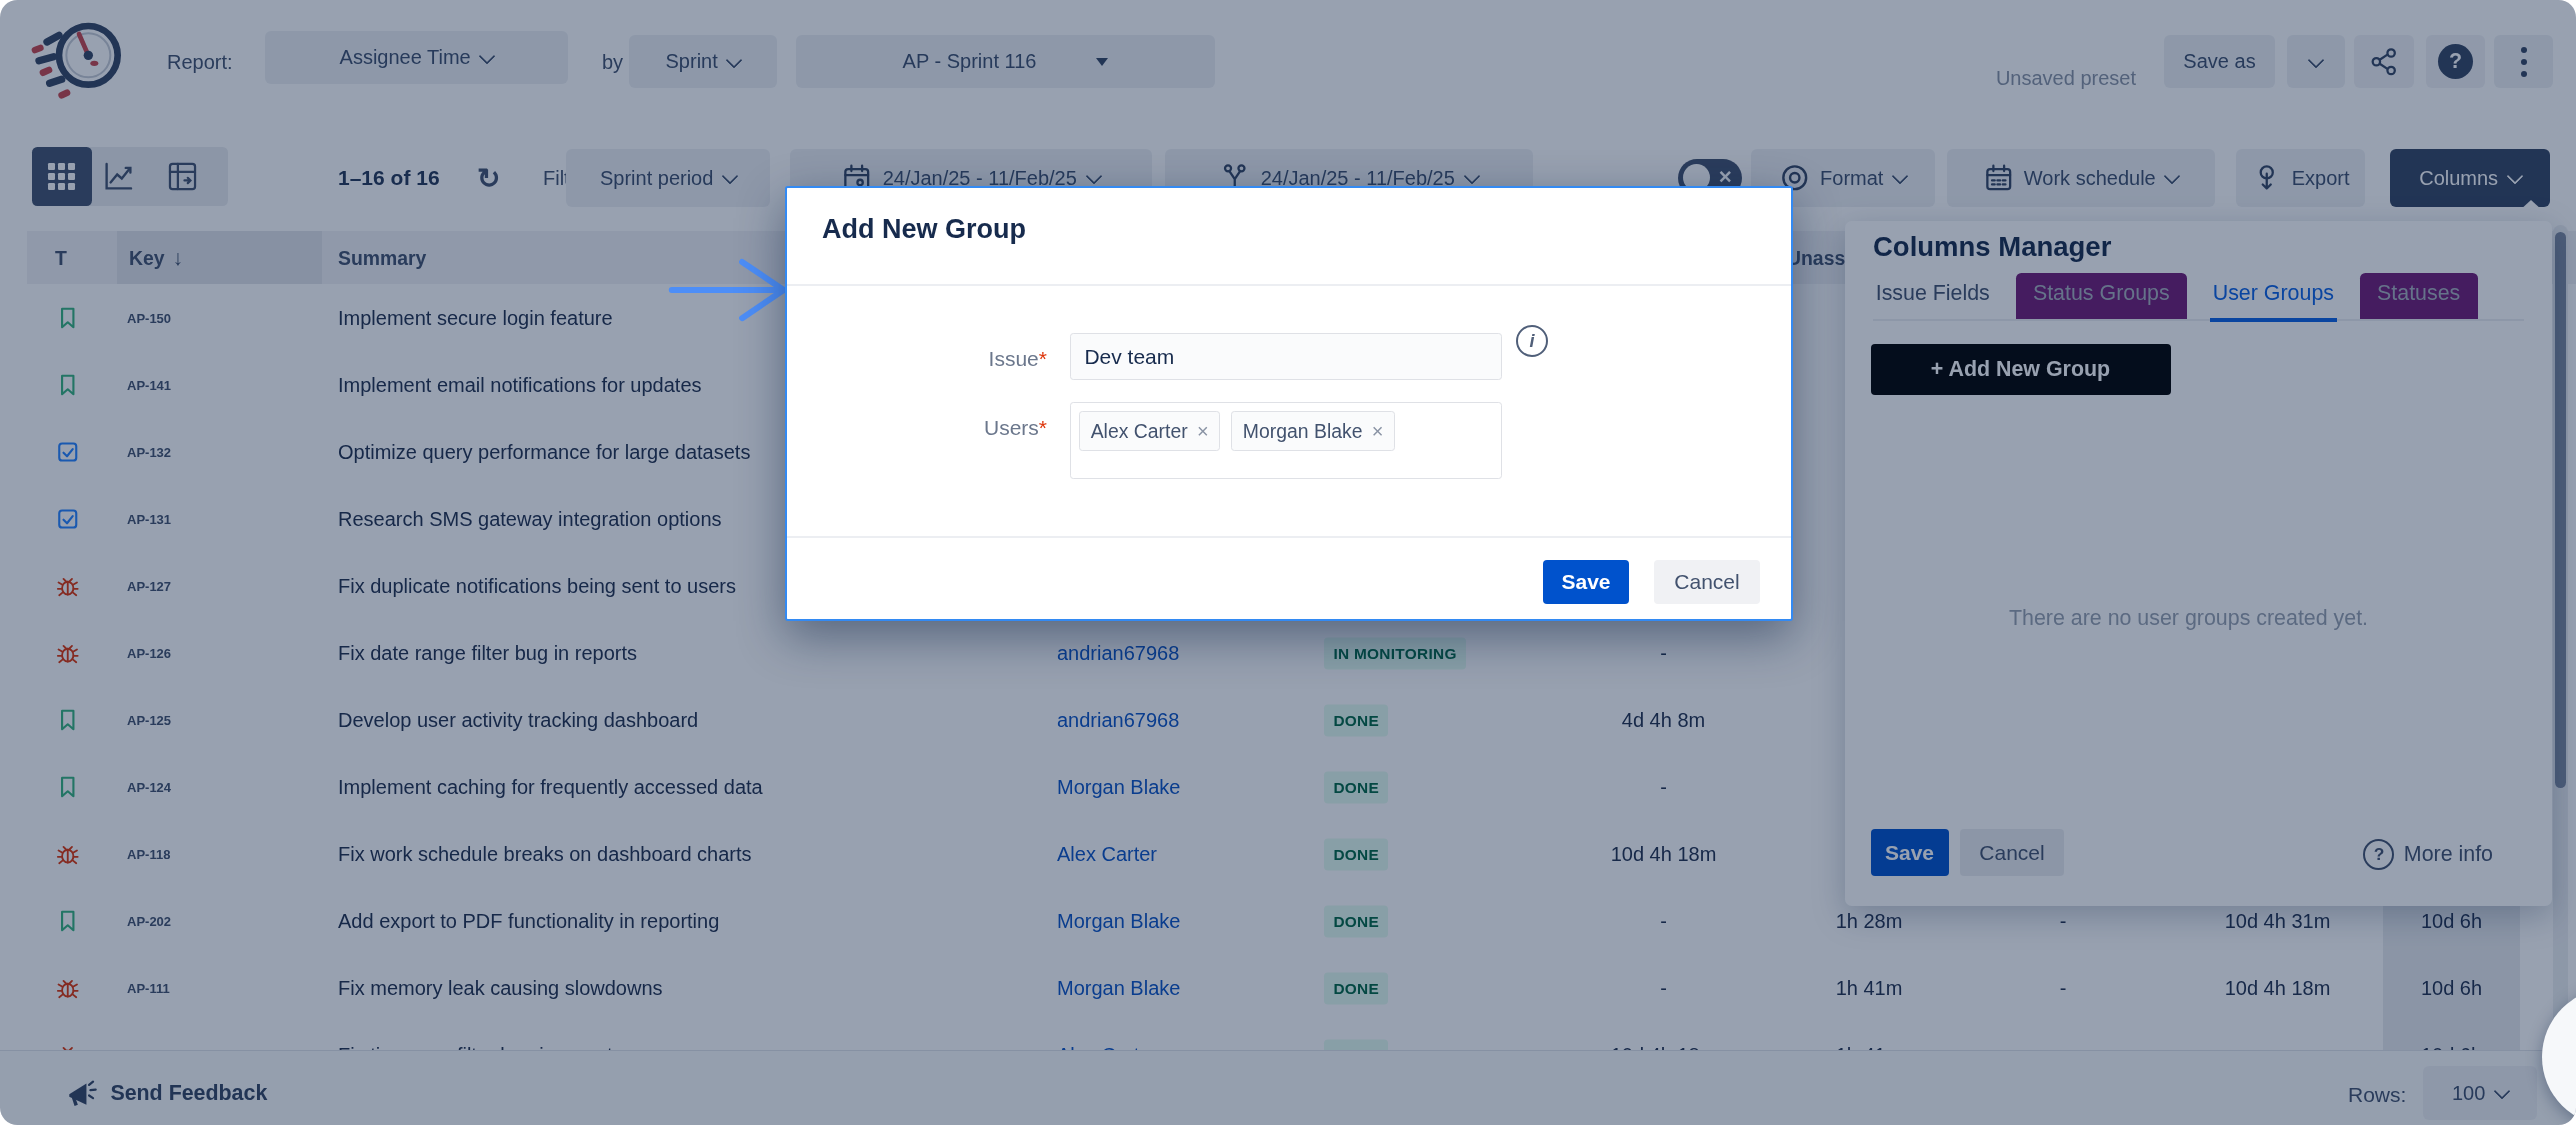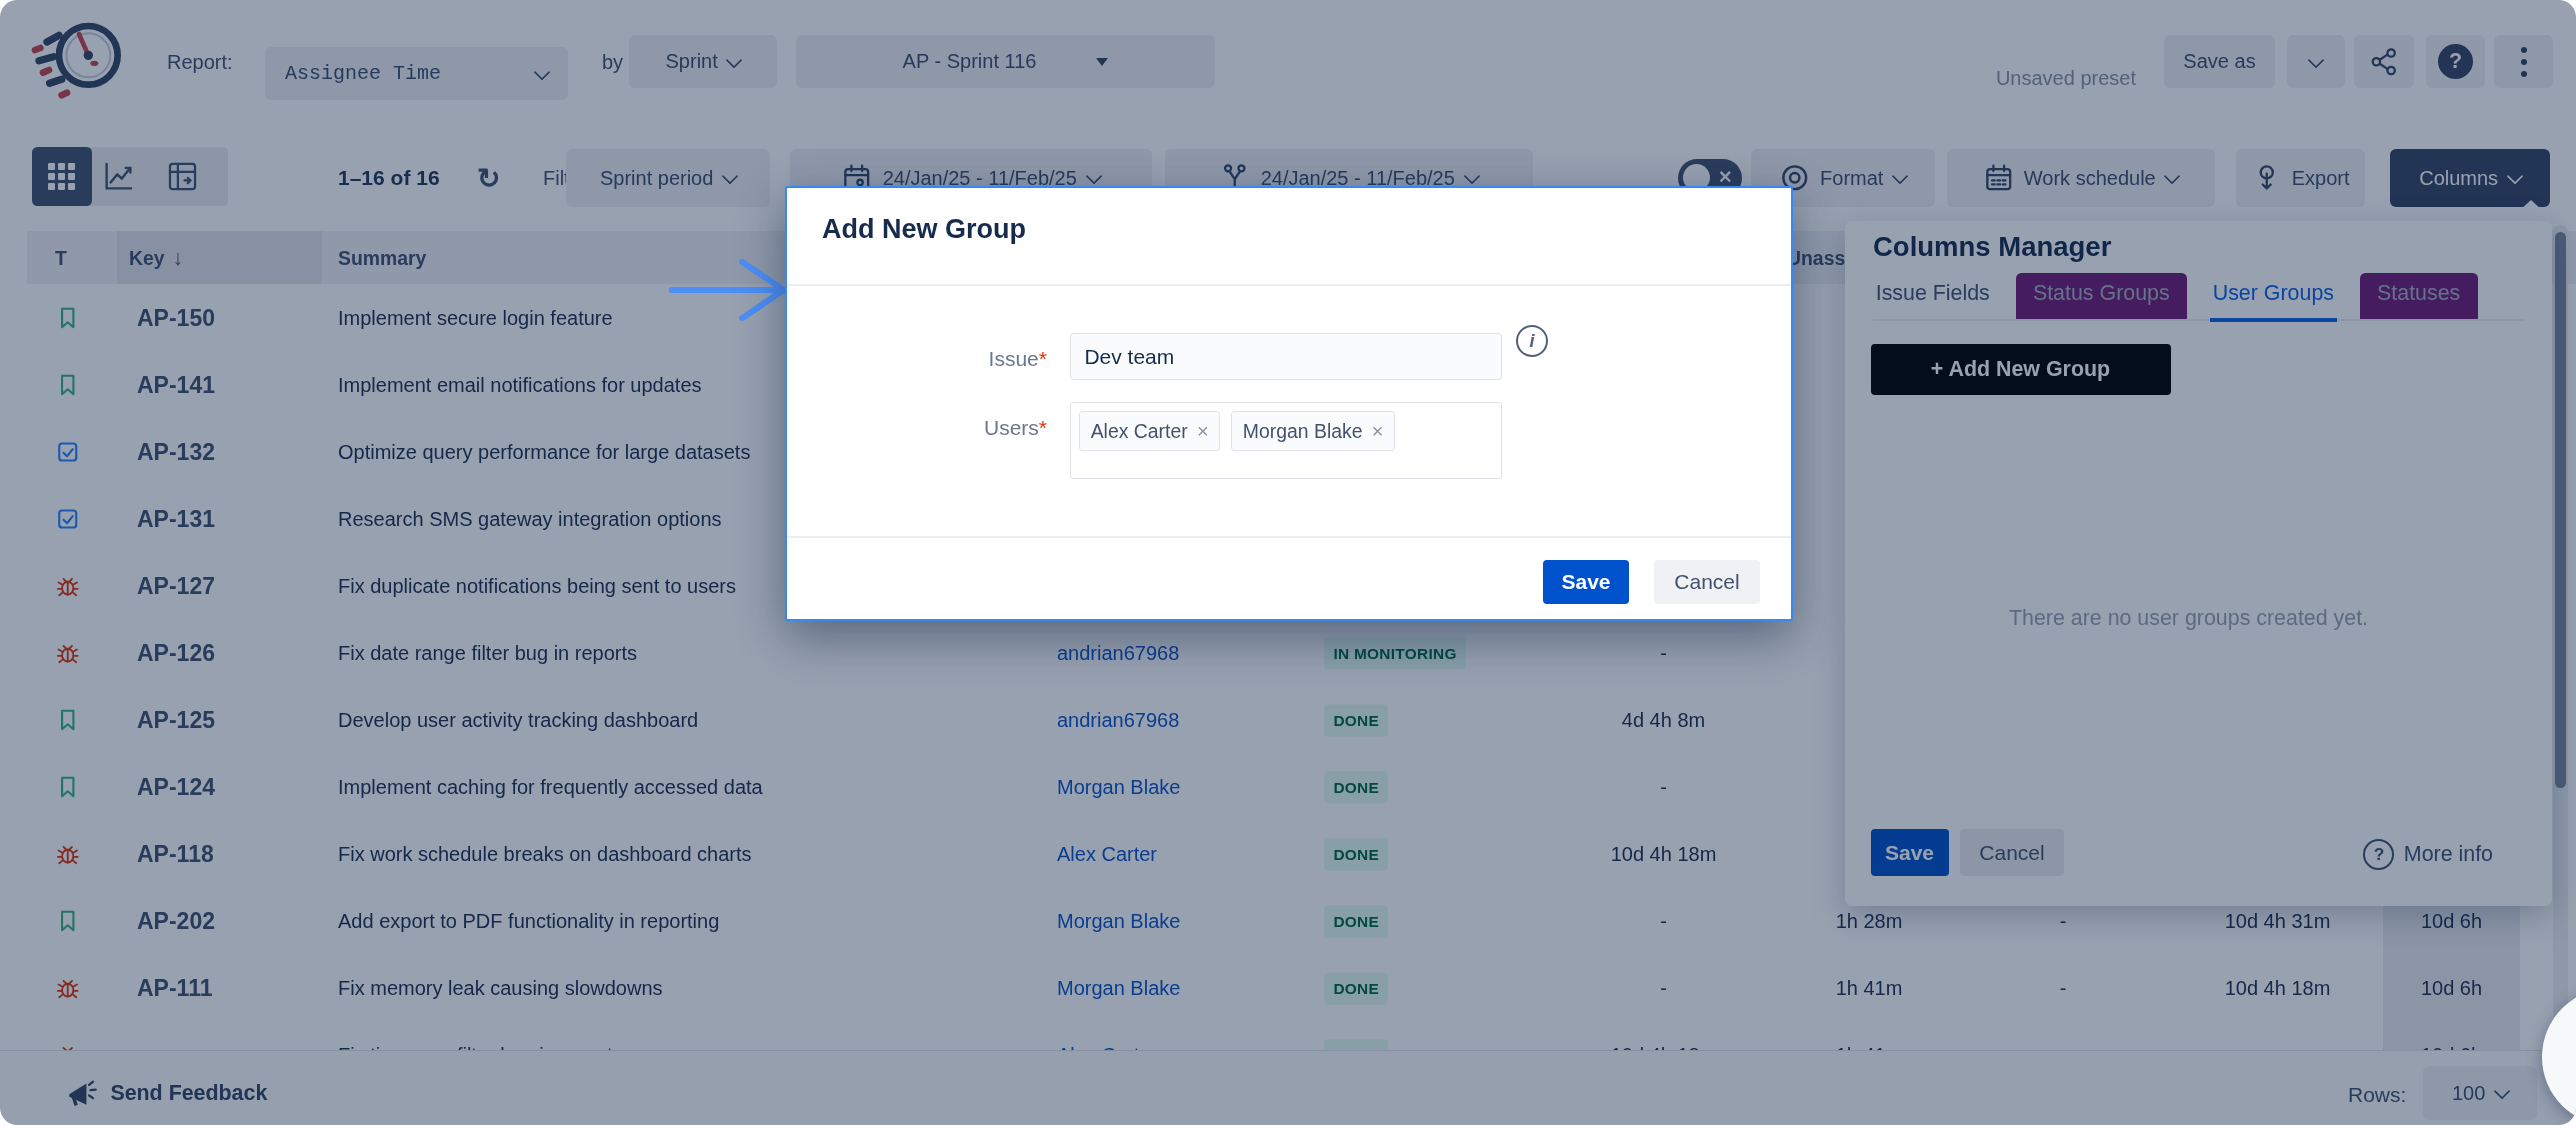--- a/index.html
+++ b/index.html
@@ -23,21 +23,21 @@
   .gridicon i{width:6.7px;height:6.7px;background:#ffffff;border-radius:1.3px;}
   
   .thead{position:absolute;left:27px;top:231px;right:0;height:55px;background:#f1f2f5;
          border-bottom:1.3px solid #dfe1e6;}
   .th{position:absolute;top:0;height:55px;display:flex;align-items:center;font-size:19.4px;font-weight:600;color:#42526e;}
   .th-keybg{position:absolute;left:90px;top:0;width:205px;height:55px;background:#e2e4e9;}
   #rows{position:absolute;left:0;top:0;width:2576px;height:1140px;z-index:1;}
   .trow{position:absolute;left:27px;right:0;height:67px;border-bottom:1.3px solid #eceef2;background:#ffffff;}
   .cell{position:absolute;top:50%;transform:translateY(-50%);font-size:20px;color:#22314f;white-space:nowrap;}
   .c-icon{left:26px;width:29.5px;display:flex;justify-content:center;}
-  .c-key{left:110px;font-size:23px;font-weight:600;color:#42526e;}
+  .c-key{left:100px;font-size:13px;font-weight:600;color:#42526e;}
   .c-sum{left:311px;}
   .c-asg{left:1030px;color:#0b53c4;cursor:pointer;}
   .c-sta{left:1297px;}
   .badge{background:#e3fcef;color:#006644;font-size:15.4px;font-weight:700;letter-spacing:0.3px;
          padding:7.4px 9.4px;border-radius:4px;}
   .c-t1{left:1536px;width:201px;text-align:center;}
   .c-t2{left:1775px;width:134px;text-align:center;}
   .c-t3{left:1969px;width:134px;text-align:center;}
   .c-t4{left:2150px;width:201px;text-align:center;}
   .c-t5{left:2341px;width:167px;text-align:center;}
@@ -115,21 +115,21 @@
       <path d="M18 76l22-6" stroke="#344563" stroke-width="11"></path>
       <path d="M34 110l18-6" stroke="#344563" stroke-width="11"></path>
       <path d="M12 60l8-3" stroke="#c9454d" stroke-width="10"></path>
       <path d="M24 94l9-4" stroke="#c9454d" stroke-width="10"></path>
       <path d="M52 128l8-4" stroke="#c9454d" stroke-width="10"></path>
     </svg>
   </div>
 
   <span class="hdr-text" style="left:167px;top:35px;">Report:</span>
 
-  <div class="btn" style="left:265px;top:47px;width:303px;height:53px;justify-content:space-between;padding:0 20px;box-sizing:border-box;font-family:Liberation Mono, monospace;">
+  <div class="btn" style="left:265px;top:31px;width:303px;height:53px;justify-content:center;padding:0 20px;box-sizing:border-box;">
     <span>Assignee Time</span>
     <span class="chev"></span>
   </div>
 
   <span class="hdr-text" style="left:602px;top:35px;">by</span>
 
   <div class="btn" style="left:629px;top:35px;width:148px;height:53px;">
     <span>Sprint</span>
     <span class="chev"></span>
   </div>

